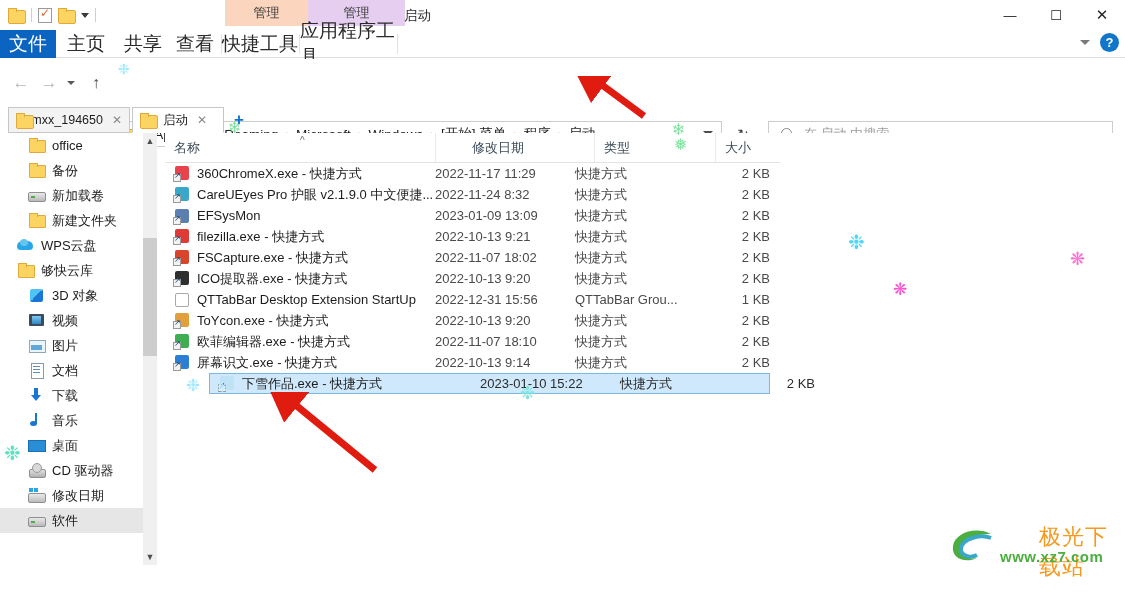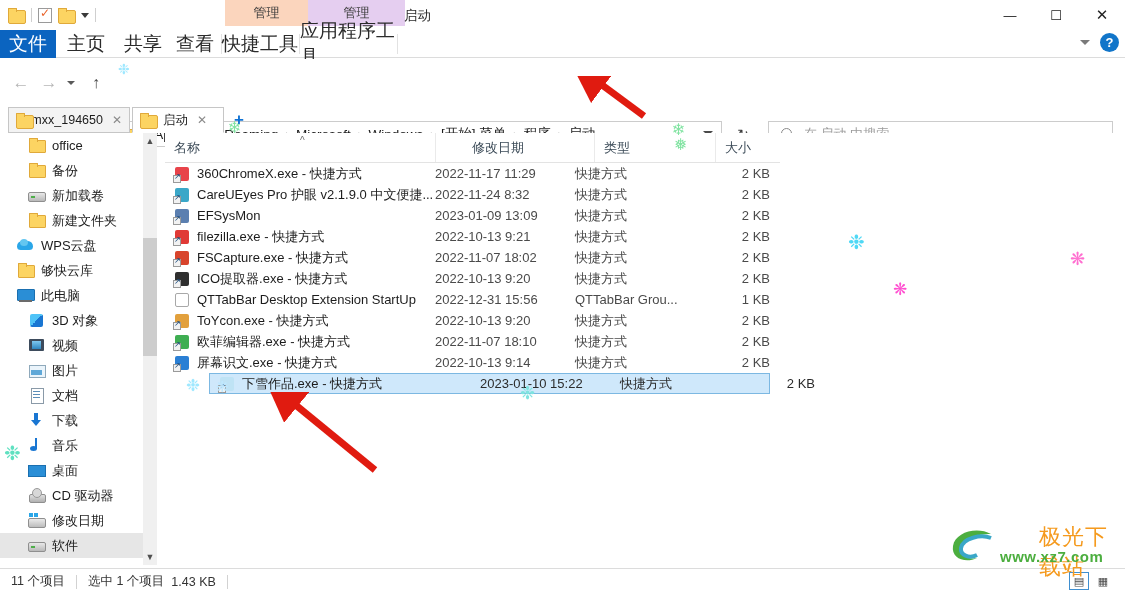--- a/index.html
+++ b/index.html
@@ -160,21 +160,21 @@
   .colhdr { position: absolute; left: 0; top: 0; width: 615px; height: 30px;
             border-bottom: 1px solid #e3e3e3; }
   .col { position: absolute; top: 0; height: 29px; display: flex; align-items: center;
          font-size: 13px; color: #3b4a57; border-left: 1px solid #eaeaea; padding-left: 9px; }
   .col.first { border-left: none; }
   .sortmark { position: absolute; left: 135px; top: 2px; font-size: 10px; color: #6b6b6b; }
 
   .rows { position: absolute; left: 0; top: 30px; width: 605px; }
   .row { position: relative; height: 21px; display: flex; align-items: center; font-size: 13px; color: #1c1c1c; }
   .row.selected { background: #cfe8fb; border: 1px solid #7cb8e2; margin-left: 44px; }
-  .cell-name { position: absolute; left: 9px; display: flex; align-items: center; white-space: nowrap; }
+  .cell-name { position: absolute; left: 9px; display: flex; white-space: nowrap; }
   .cell-date { position: absolute; left: 270px; color: #4a4a4a; }
   .cell-type { position: absolute; left: 410px; color: #4a4a4a; }
   .cell-size { position: absolute; left: 560px; width: 45px; text-align: right; color: #4a4a4a; }
   .row.selected .cell-date, .row.selected .cell-type, .row.selected .cell-size { color: #2b2b2b; }
 
   .fico { position: relative; width: 16px; height: 16px; margin-right: 7px; flex: 0 0 auto; }
   .fico .base { position: absolute; left: 1px; top: 1px; width: 14px; height: 14px; border-radius: 2px; }
   .fico .lnk { position: absolute; left: -1px; bottom: -1px; width: 8px; height: 8px;
                background: #f2f2f2; border: 1px solid #9a9a9a; }
   .fico .lnk::after { content: "↗"; position: absolute; left: 0px; top: -4px; font-size: 8px; color: #1c4e80; }
@@ -318,24 +318,20 @@
       </div>
       <div class="sb-item">
         <div class="sb-ico ico-cloud" style="margin-left: 17px;"></div>
         <span class="sb-lbl">WPS云盘</span>
       </div>
       <div class="sb-item">
         <div class="sb-ico ico-folder" style="margin-left: 17px;"></div>
         <span class="sb-lbl">够快云库</span>
       </div>
       <div class="sb-item">
-        <div class="sb-ico ico-pc" style="margin-left: 17px;"></div>
-        <span class="sb-lbl">此电脑</span>
-      </div>
-      <div class="sb-item">
         <div class="sb-ico ico-3d" style="margin-left: 28px;"></div>
         <span class="sb-lbl">3D 对象</span>
       </div>
       <div class="sb-item">
         <div class="sb-ico ico-video" style="margin-left: 28px;"></div>
         <span class="sb-lbl">视频</span>
       </div>
       <div class="sb-item">
         <div class="sb-ico ico-pic" style="margin-left: 28px;"></div>
         <span class="sb-lbl">图片</span>
@@ -511,32 +507,20 @@
             </div>
             <span class="fname">下雪作品.exe - 快捷方式</span>
           </div>
           <div class="cell-date">2023-01-10 15:22</div>
           <div class="cell-type">快捷方式</div>
           <div class="cell-size">2 KB</div>
         </div>
       </div>
   </div>
 
-  <div class="statusbar">
-    <span class="st-text">11 个项目</span>
-    <span class="st-sep"></span>
-    <span class="st-text">选中 1 个项目</span>
-    <span class="st-text" style="margin-left:7px;">1.43 KB</span>
-    <span class="st-sep"></span>
-
-    <div class="viewbtns">
-      <div class="vbtn active">▤</div>
-      <div class="vbtn">▦</div>
-    </div>
-  </div>
 
   <div class="watermark">
     <svg width="50" height="44" style="position:absolute;left:0;top:4px;">
       <path d="M44 10 C30 2, 8 8, 6 22 C4 34, 18 40, 30 34 C20 36, 12 30, 14 22 C16 14, 30 10, 44 10 Z" fill="#4cae3f"></path>
       <path d="M44 14 C34 10, 16 14, 14 24 C13 31, 22 35, 30 31" fill="none" stroke="#3aa7c8" stroke-width="4"></path>
     </svg>
     <div class="wm-title">极光下载站</div>
     <div class="wm-sub">www.xz7.com</div>
   </div>
 

